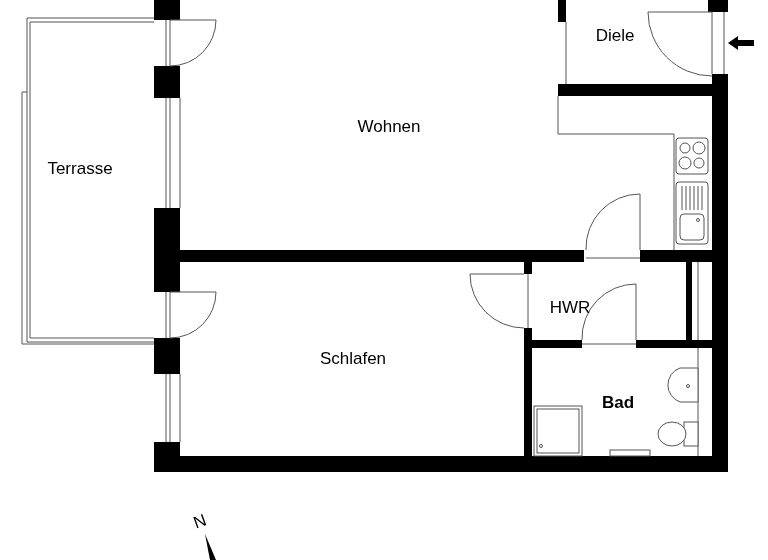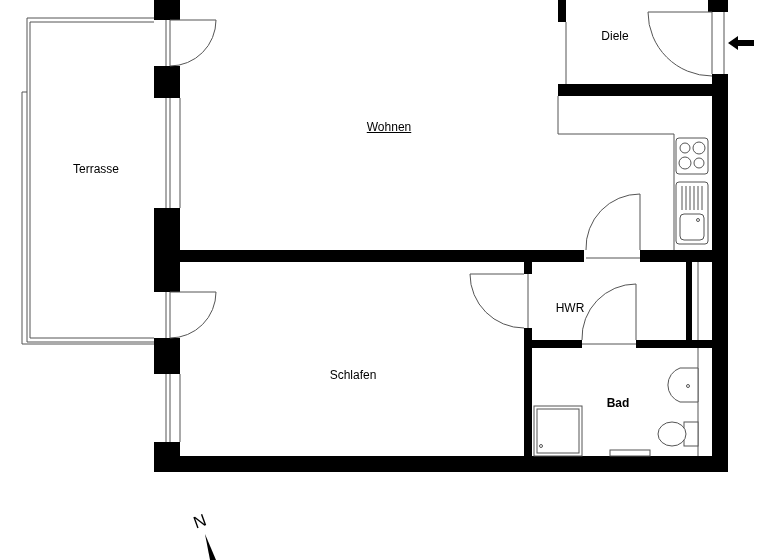--- a/index.html
+++ b/index.html
@@ -1,21 +1,21 @@
 <!DOCTYPE html>
 <html><head>
   <meta charset="utf-8">
   <style>
     html, body { margin: 0; padding: 0; background: #ffffff; }
     body { width: 768px; height: 560px; overflow: hidden; position: relative; font-family: "Liberation Sans", sans-serif; }
     svg { position: absolute; left: 0; top: 0; }
     .wall { fill: #000000; }
     .thin { fill: none; stroke: #555555; stroke-width: 1; }
     .thin2 { fill: #ffffff; stroke: #555555; stroke-width: 1; }
-    .lbl { position: absolute; font-size: 12px; color: #000000; white-space: nowrap; transform: translate(-50%, -50%); }
+    .lbl { position: absolute; font-size: 17px; color: #000000; white-space: nowrap; transform: translate(-50%, -50%); }
     .compass-n { position: absolute; left: 194px; top: 512px; font-size: 17px; transform: rotate(-20deg); }
   </style>
 </head>
 <body>
 
 <svg width="768" height="560" viewBox="0 0 768 560">
 
   <g>
     <polyline class="thin" points="154,18 27,18 27,342 154,342"></polyline>
     <polyline class="thin" points="154,22 30,22 30,338 154,338"></polyline>
@@ -118,19 +118,19 @@
 
   <g>
     <polygon fill="#000" points="728,43 738,36 738,40 754,40 754,46 738,46 738,50"></polygon>
   </g>
 
   <g>
     <polygon fill="#000" points="205,534 210,560 216,560"></polygon>
   </g>
 </svg>
 
-<div class="lbl" style="left:389px; top:127px;text-decoration:underline;">Wohnen</div>
-<div class="lbl" style="left:96px; top:169px;">Terrasse</div>
+<div class="lbl" style="left:389px; top:127px;">Wohnen</div>
+<div class="lbl" style="left:80px; top:169px;">Terrasse</div>
 <div class="lbl" style="left:615px; top:36px;">Diele</div>
-<div class="lbl" style="left:353px; top:375px;">Schlafen</div>
+<div class="lbl" style="left:353px; top:359px;">Schlafen</div>
 <div class="lbl" style="left:570px; top:308px;">HWR</div>
 <div class="lbl" style="left:618px; top:403px;font-weight:bold;">Bad</div>
 <div class="compass-n">N</div>
 
 </body></html>

